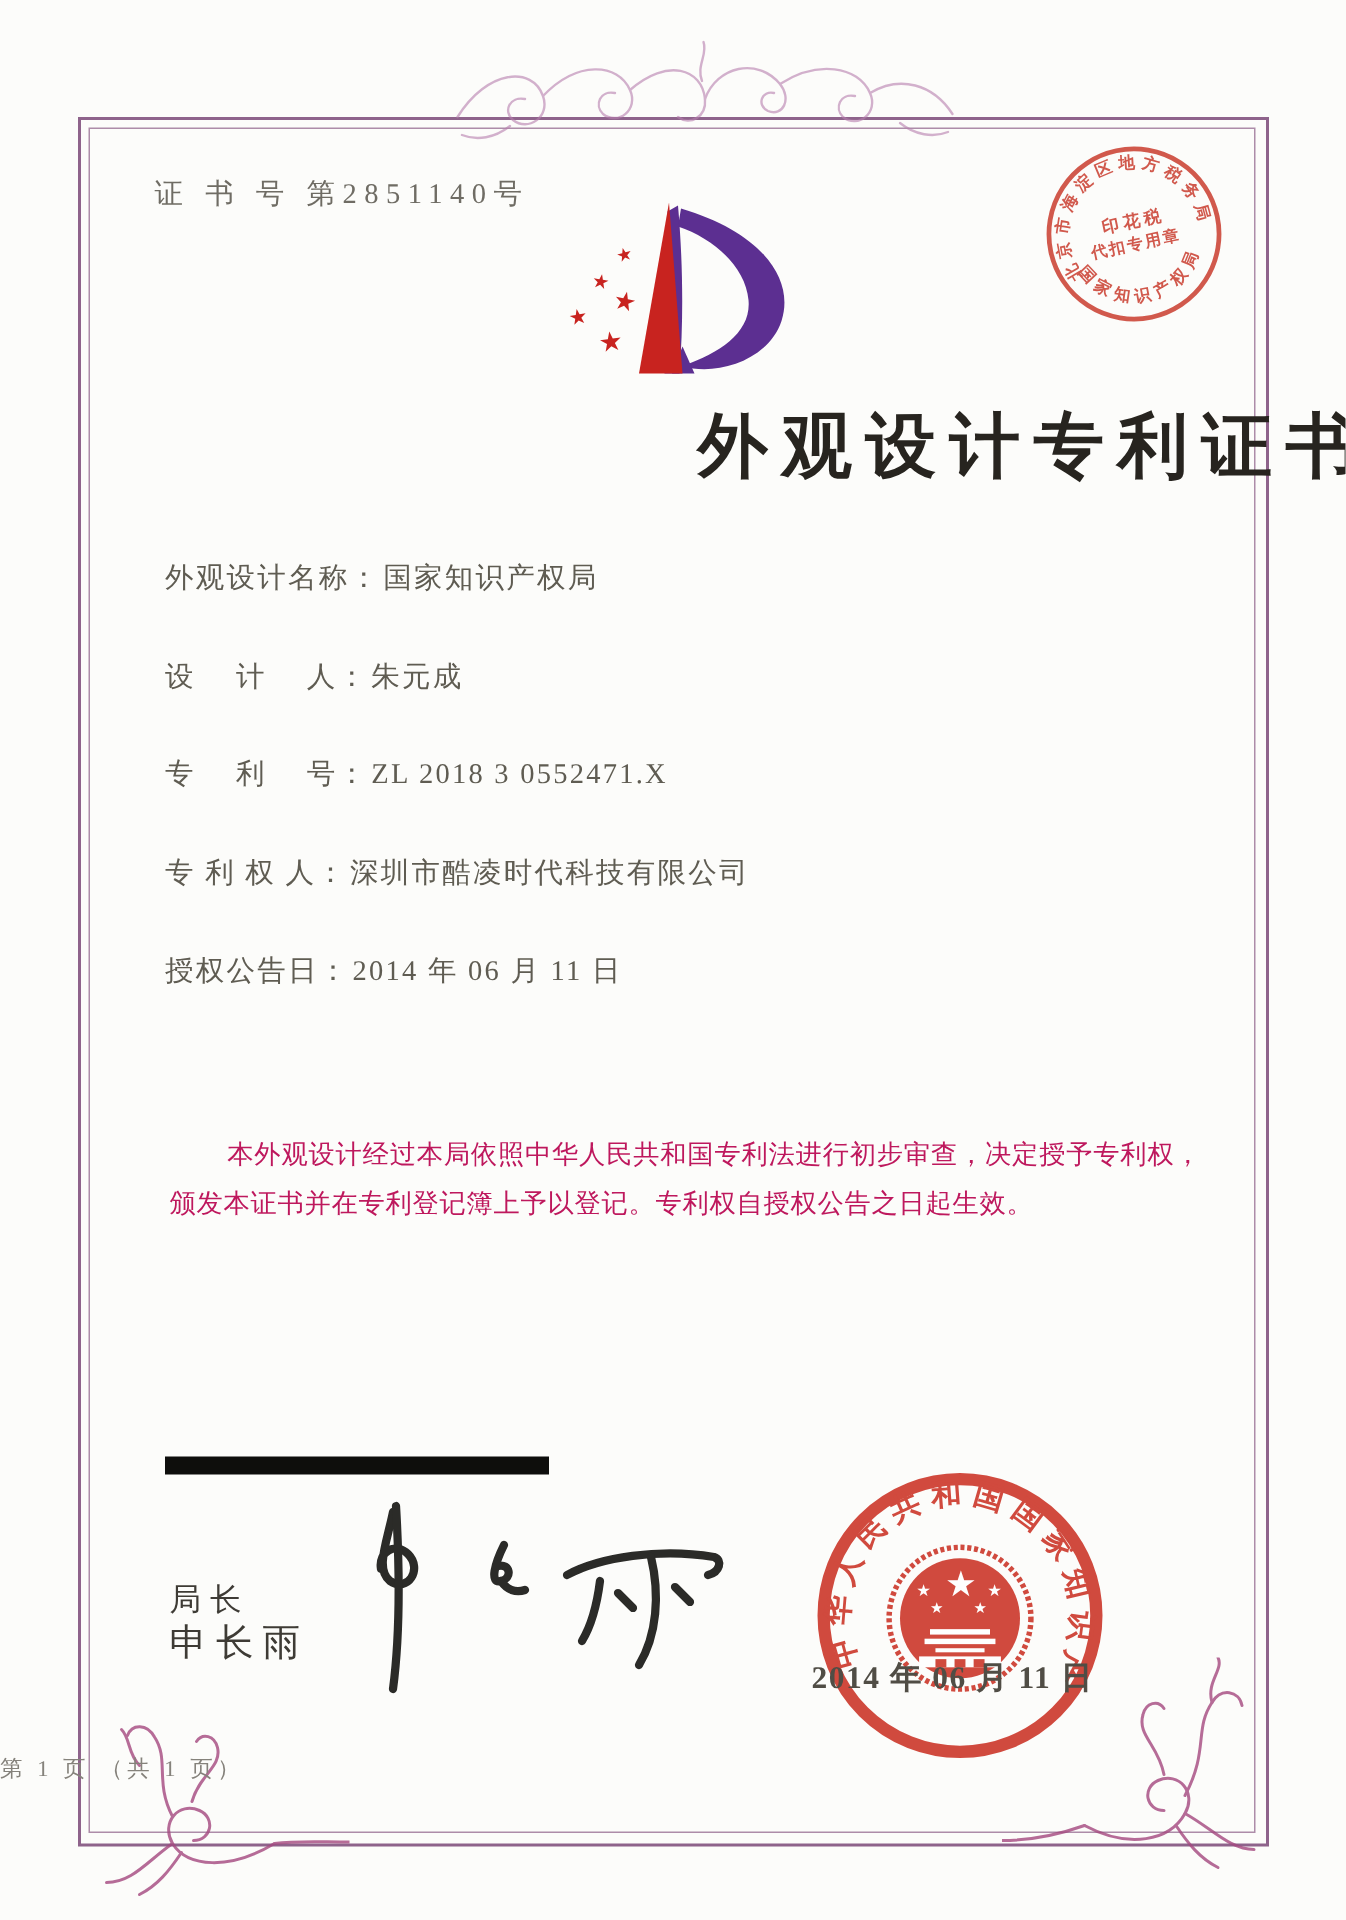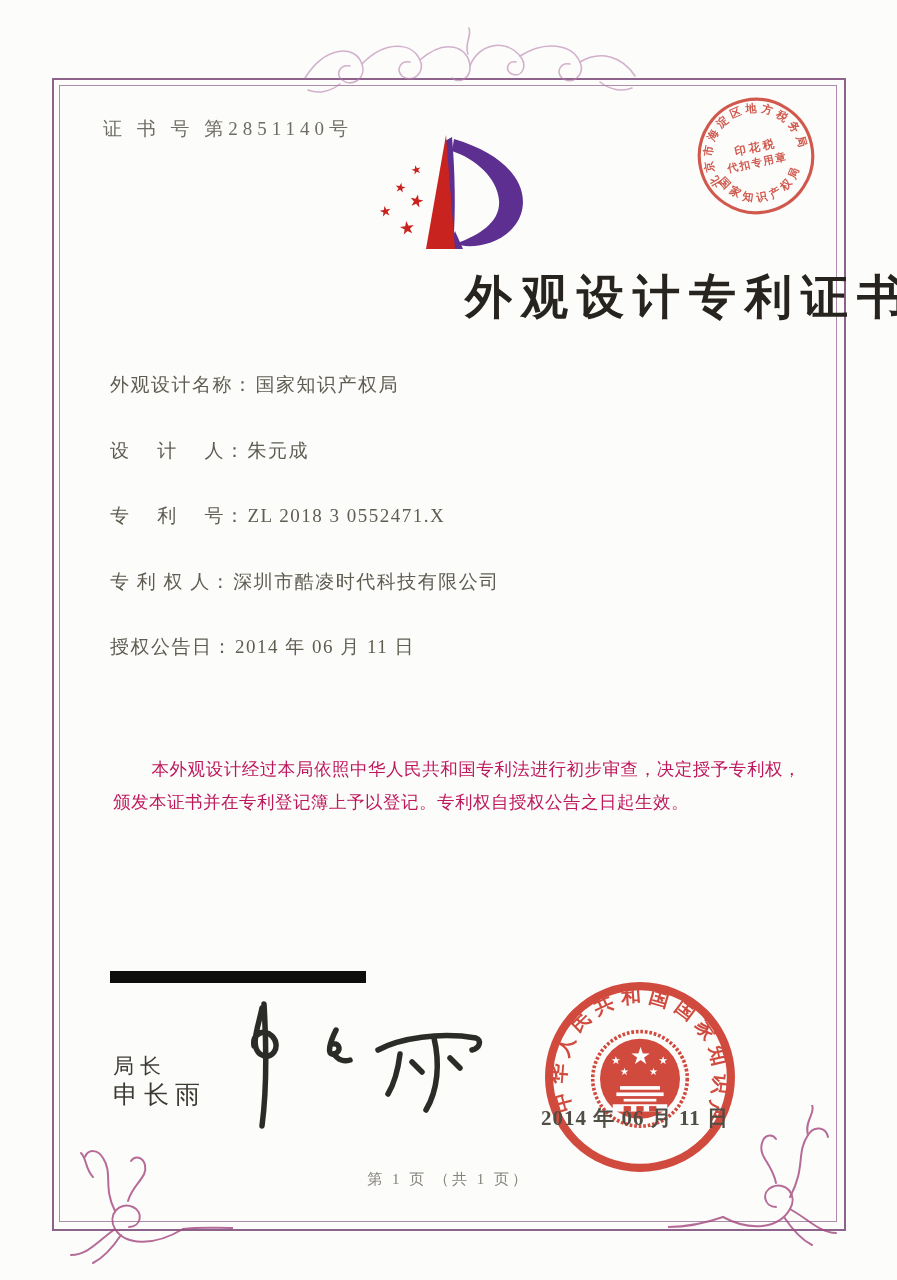--- a/index.html
+++ b/index.html
@@ -53,21 +53,21 @@
 
   
   .tax-stamp{position:absolute;left:693px;top:93px;}
   .office-seal{position:absolute;left:540px;top:977px;}
   .seal-date{
     position:absolute;left:541px;top:1104px;width:230px;
     font-size:21px;letter-spacing:1px;color:#504d45;font-weight:600;
   }
 
   .footer{
-    position:absolute;left:0;top:1170px;width:897px;text-align:center;
+    position:absolute;left:0;top:1170px;width:897px;
     font-size:15px;letter-spacing:3px;color:#85827b;
   }
 
   .seal-text{font-family:"Liberation Serif","DejaVu Serif",serif;font-weight:700;}
 </style>
 </head>
 <body>
 
 <div class="frame-outer"></div>
 <div class="frame-inner"></div>

